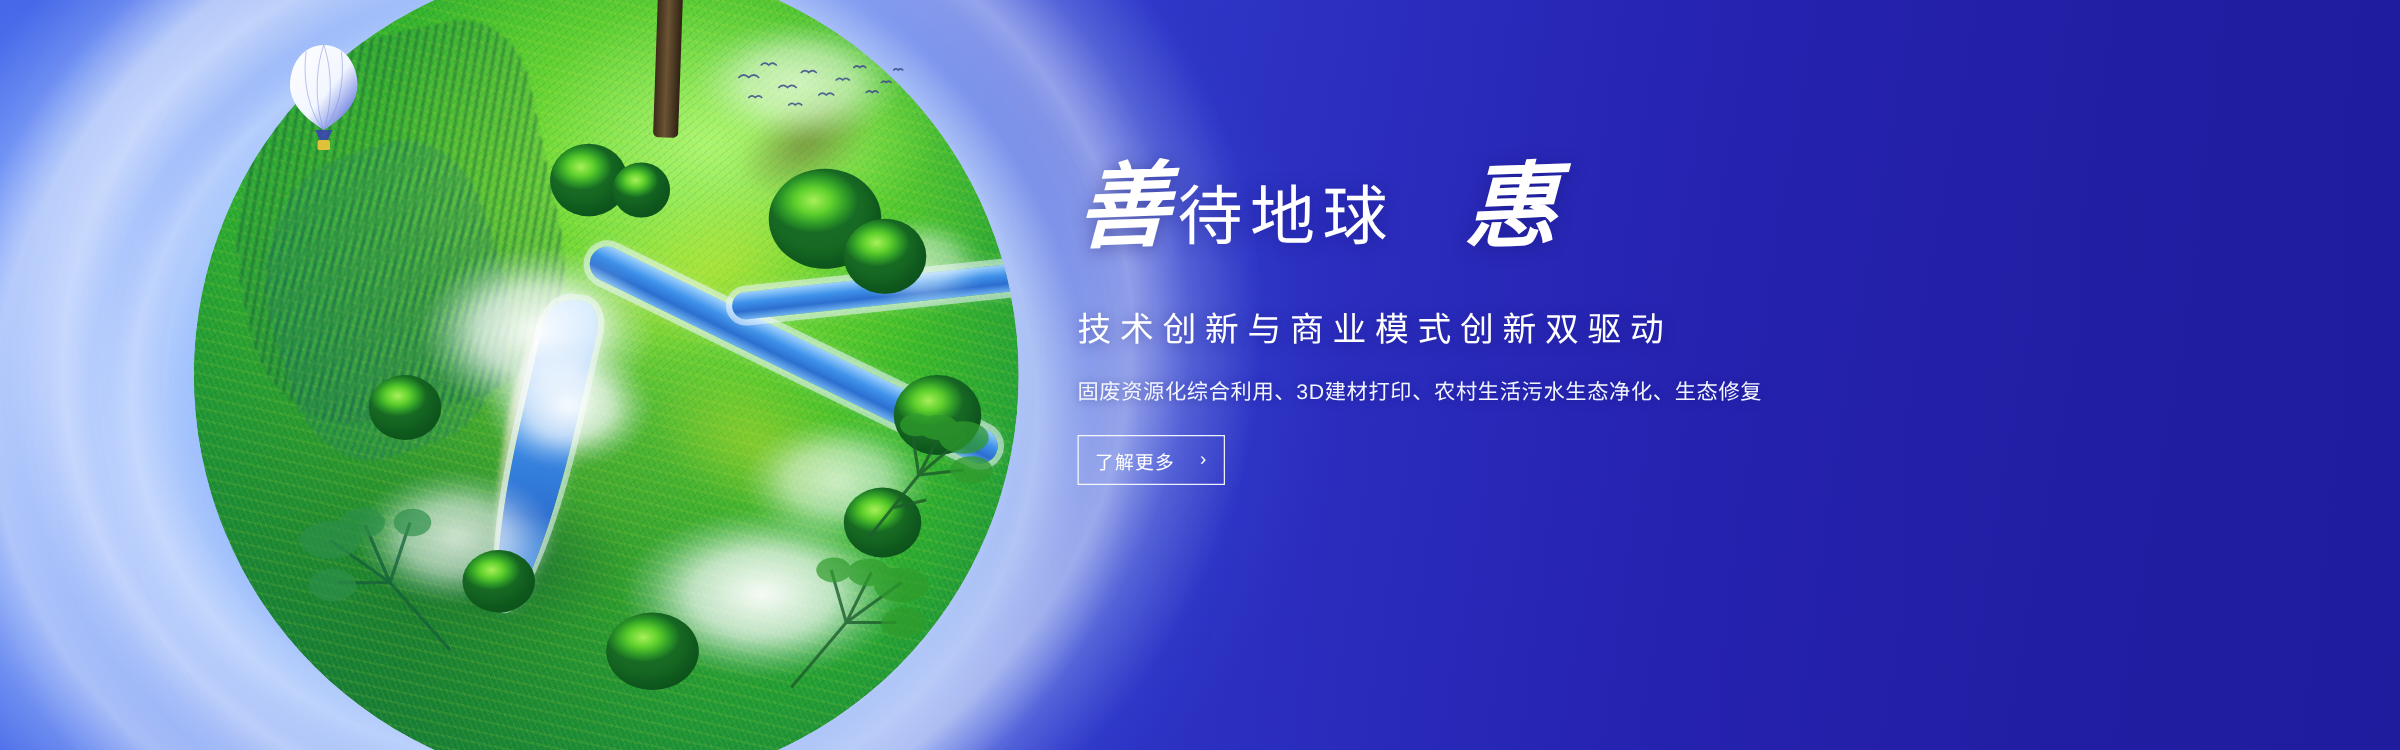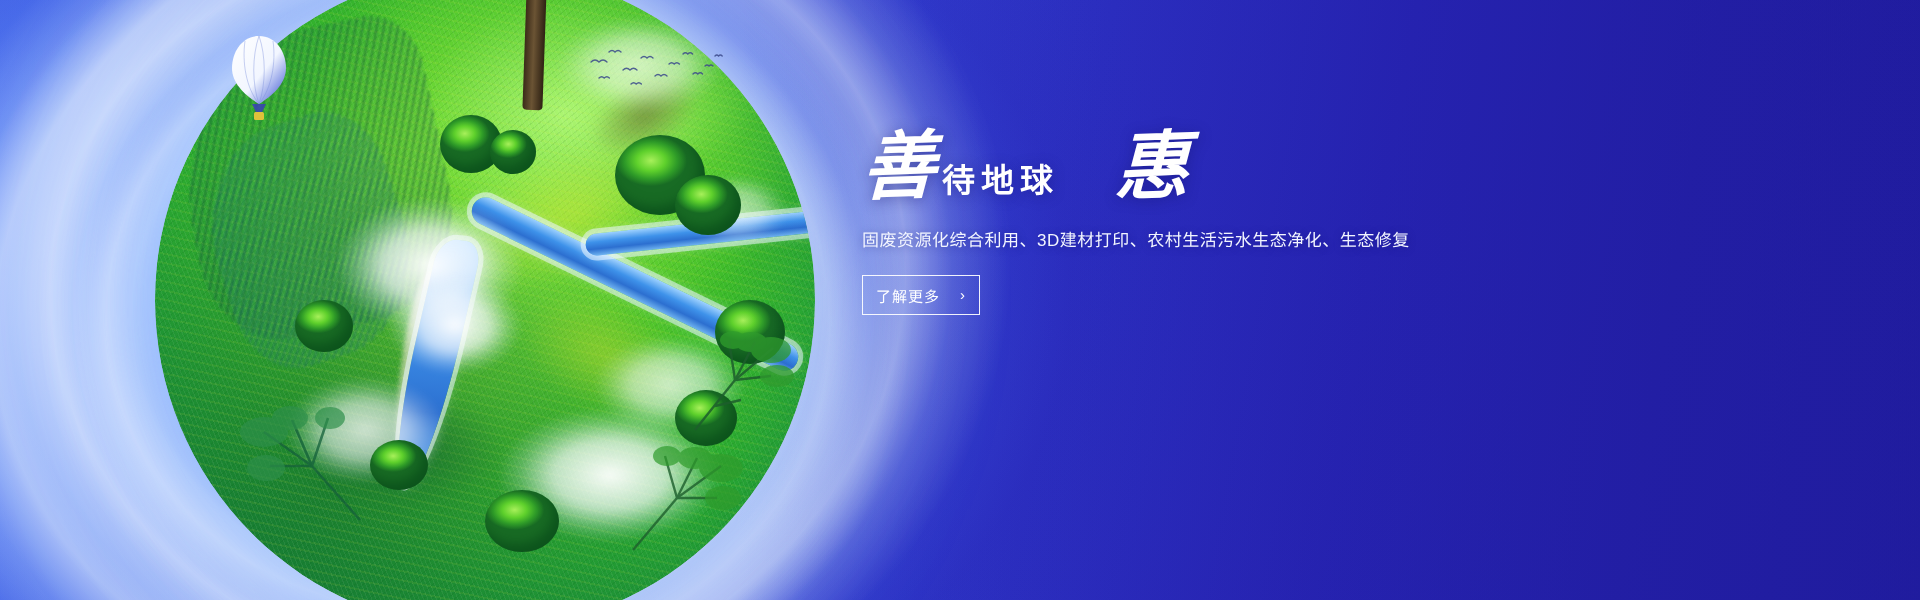--- a/index.html
+++ b/index.html
@@ -321,38 +321,38 @@
     font-size: 74px;
     font-weight: 700;
     letter-spacing: 0;
     font-style: italic;
     transform: skewX(-3deg) rotate(-2deg);
     display: inline-block;
     margin-right: 6px;
   }
   .hl-small {
     font-family: "Liberation Serif", "DejaVu Serif", serif;
-    font-size: 33px;
-    font-weight: 700;
+    font-size: 52px;
+    font-weight: 400;
     letter-spacing: 6px;
     text-align: right;
   }
   .hl-gap { display: inline-block; width: 56px; }
 
   .subline {
     margin-top: 16px;
     font-size: 27px;
     font-weight: 400;
     letter-spacing: 7px;
     color: #ffffff;
     white-space: nowrap;
     text-shadow: 0 1px 10px rgba(20,20,110,0.40);
   }
   .descline {
-    margin-top: 0;
+    margin-top: 18px;
     font-size: 17px;
     letter-spacing: 0.5px;
     color: #f2f5ff;
     white-space: nowrap;
     text-shadow: 0 1px 8px rgba(20,20,110,0.40);
   }
   .cta {
     margin-top: 24px;
     display: inline-flex;
     align-items: center;
@@ -536,20 +536,21 @@
       <span class="hl-group">
         <span class="hl-big">善</span>
         <span class="hl-small">待地球</span>
       </span>
       <span class="hl-gap"></span>
       <span class="hl-group">
         <span class="hl-big">惠</span>
       </span>
     </div>
 
+    <div class="subline">技术创新与商业模式创新双驱动</div>
 
     <div class="descline">固废资源化综合利用、3D建材打印、农村生活污水生态净化、生态修复</div>
 
     <a class="cta" href="#">
       <span>了解更多</span>
       <span class="chev">›</span>
     </a>
 
   </div>
 </div>

